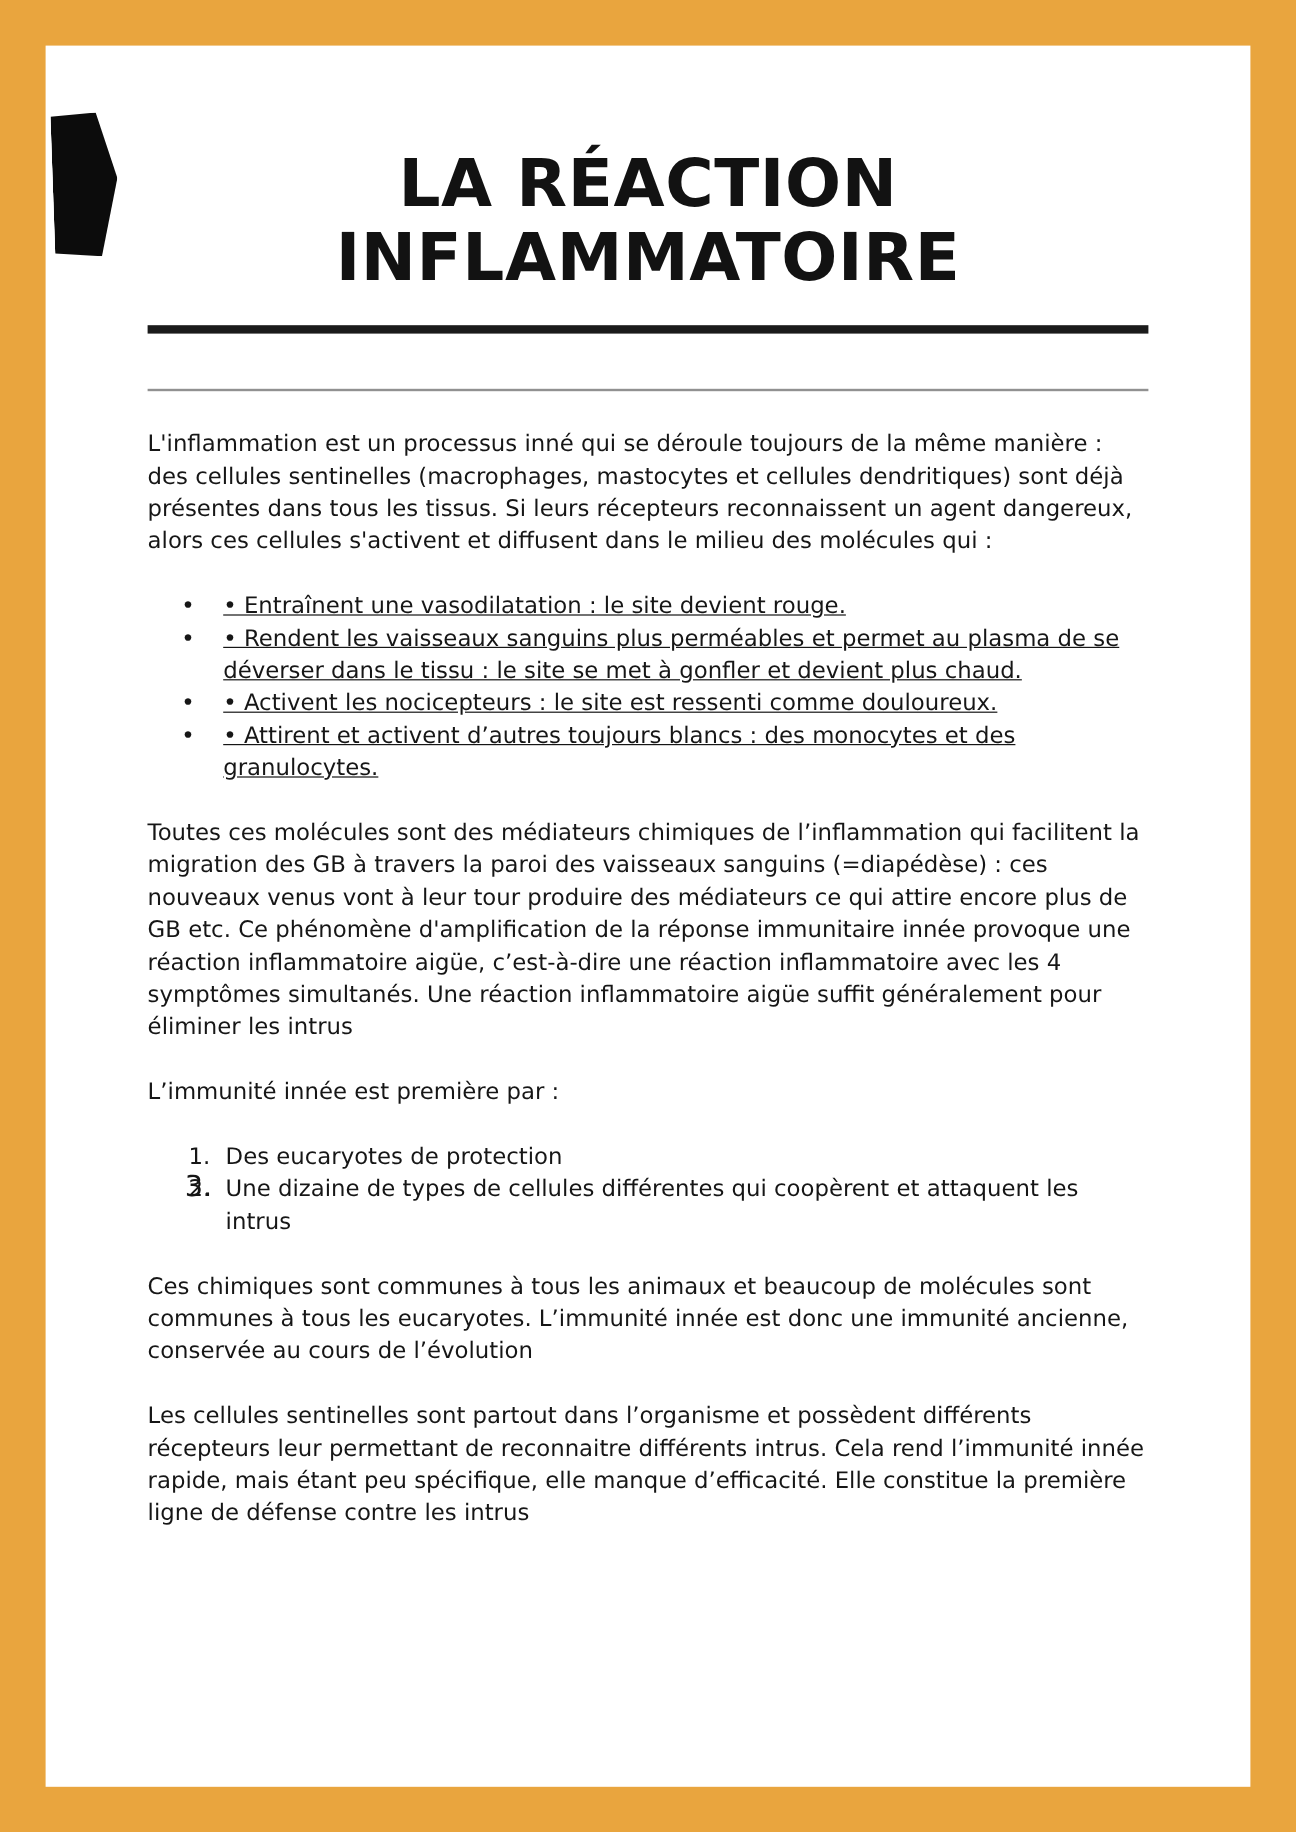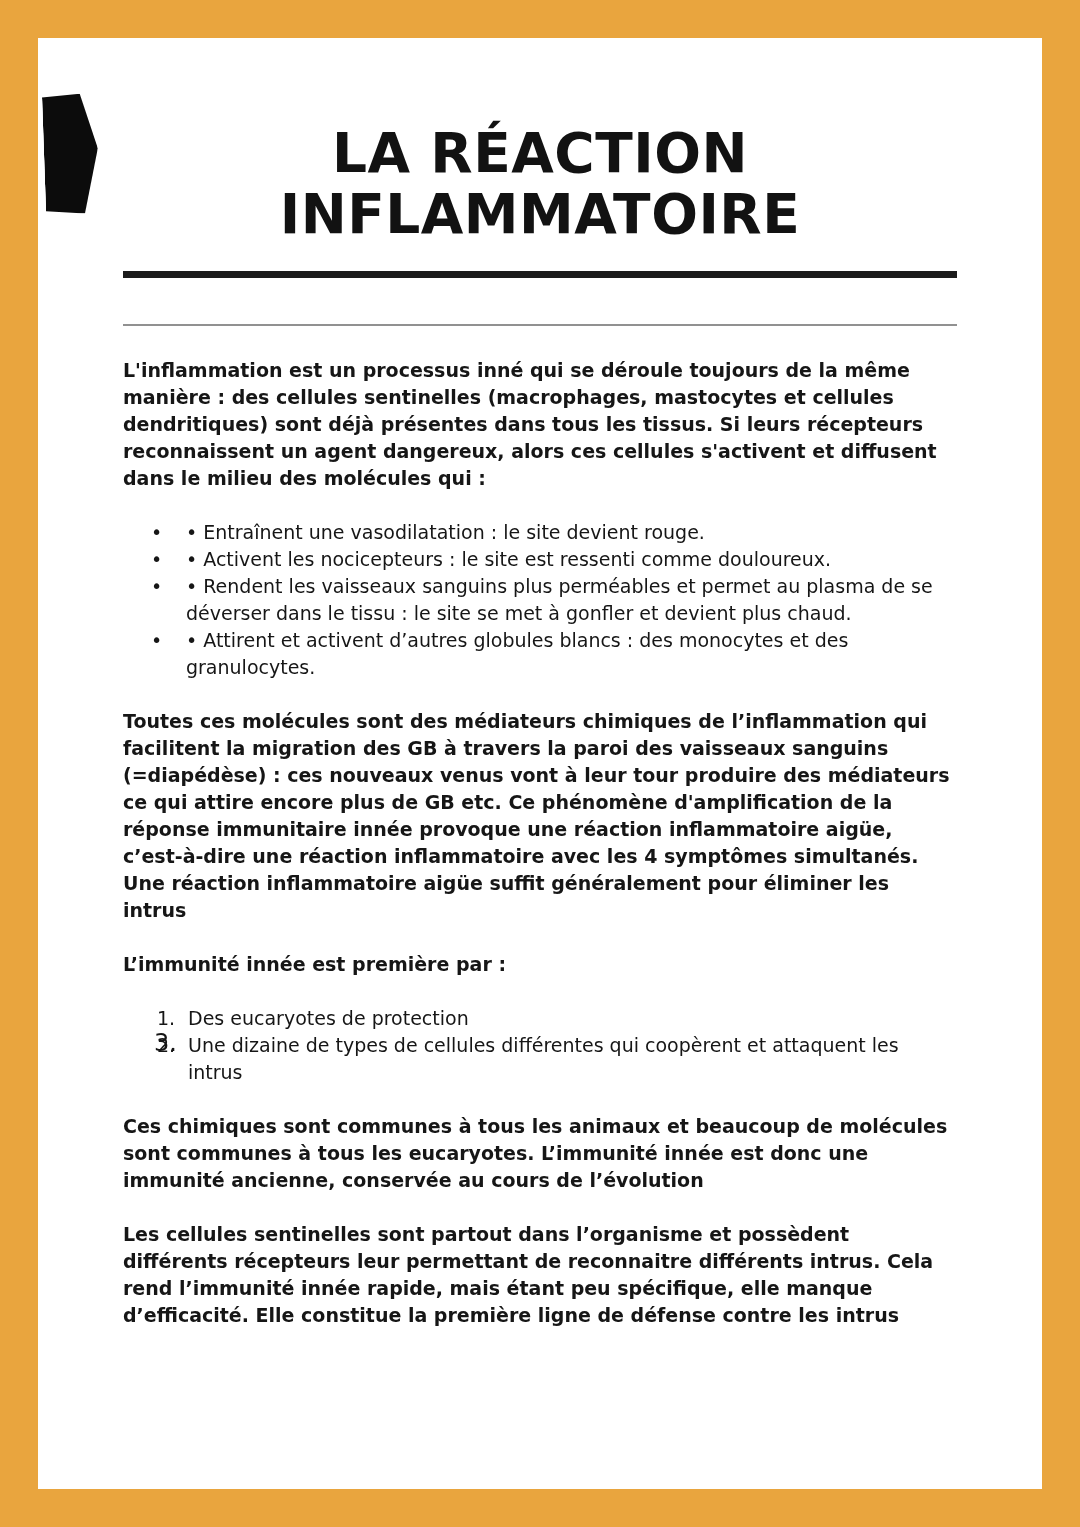--- a/index.html
+++ b/index.html
@@ -41,24 +41,25 @@
   .rule-thin {
     margin: 46px 85px 0 85px;
     height: 2px;
     background: #919191;
   }
   .body-text {
     margin: 31px 84px 0 85px;
     font-size: 19px;
     line-height: 27px;
   }
-  .body-text p { margin: 0 0 27px 0; font-weight: bold; }
+  .body-text p { margin: 0 0 27px 0; }
   ul.bullets {
     list-style: none;
     margin: 0 0 27px 0;
+    text-decoration: underline;
   }
   ul.bullets > li {
     position: relative;
     padding-left: 63px;
   }
   ul.bullets > li::before {
     content: "\2022";
     position: absolute;
     left: 28px;
     top: 0;
@@ -96,23 +97,23 @@
 
   <div class="rule-thick"></div>
   <div class="rule-thin"></div>
 
   <div class="body-text">
 
     <p>L'inflammation est un processus inné qui se déroule toujours de la même manière : des cellules sentinelles (macrophages, mastocytes et cellules dendritiques) sont déjà présentes dans tous les tissus. Si leurs récepteurs reconnaissent un agent dangereux, alors ces cellules s'activent et diffusent dans le milieu des molécules qui :</p>
 
     <ul class="bullets">
       <li>• Entraînent une vasodilatation : le site devient rouge.</li>
+      <li>• Rendent les vaisseaux sanguins plus perméables et permet au plasma de se déverser dans le tissu : le site se met à gonfler et devient plus chaud.</li>
       <li>• Activent les nocicepteurs : le site est ressenti comme douloureux.</li>
-      <li>• Rendent les vaisseaux sanguins plus perméables et permet au plasma de se déverser dans le tissu : le site se met à gonfler et devient plus chaud.</li>
-      <li>• Attirent et activent d’autres globules blancs : des monocytes et des granulocytes.</li>
+      <li>• Attirent et activent d’autres toujours blancs : des monocytes et des granulocytes.</li>
     </ul>
 
     <p>Toutes ces molécules sont des médiateurs chimiques de l’inflammation qui facilitent la migration des GB à travers la paroi des vaisseaux sanguins (=diapédèse) : ces nouveaux venus vont à leur tour produire des médiateurs ce qui attire encore plus de GB etc. Ce phénomène d'amplification de la réponse immunitaire innée provoque une réaction inflammatoire aigüe, c’est-à-dire une réaction inflammatoire avec les 4 symptômes simultanés. Une réaction inflammatoire aigüe suffit généralement pour éliminer les intrus</p>
 
     <p>L’immunité innée est première par :</p>
 
     <ol class="numbered">
       <li>
         <span class="num">1.</span>
         <span class="num-text">Des eucaryotes de protection</span>

